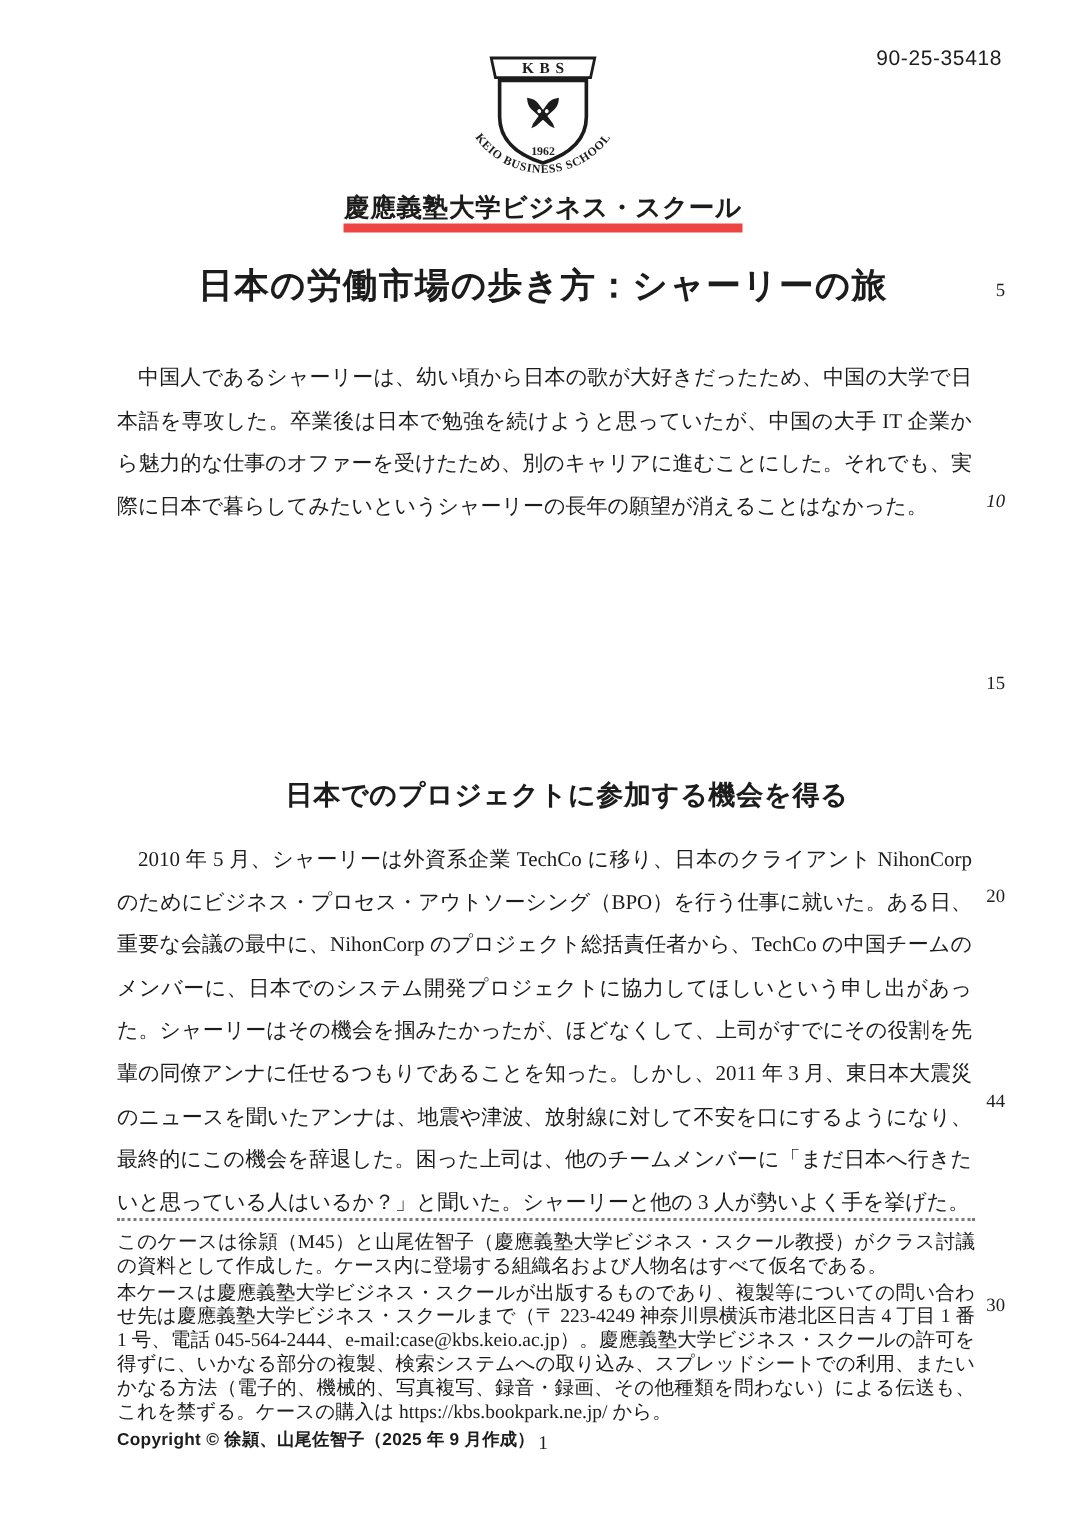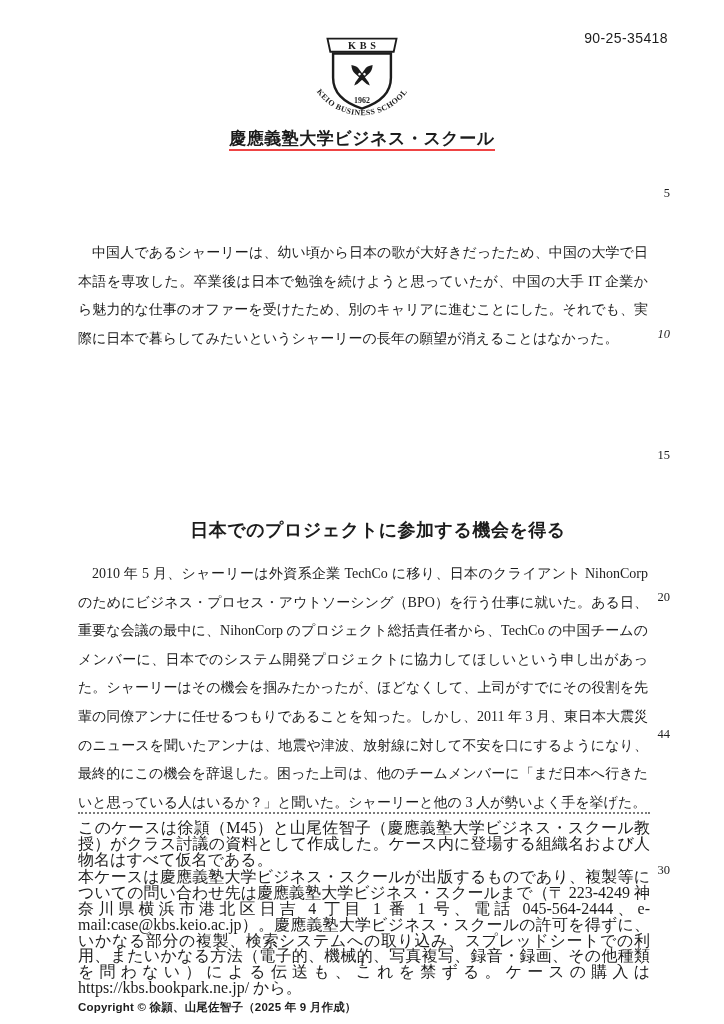--- a/index.html
+++ b/index.html
@@ -10,21 +10,21 @@
     box-shadow:0 0 4px rgba(0,0,0,.25);
   }
   .doc-number {
     position:absolute; top:30px; right:56px;
     font-family:"Liberation Sans", sans-serif; font-size:14px; letter-spacing:.4px;
   }
   .logo-wrap { position:absolute; top:34px; left:0; width:100%; display:flex; justify-content:center; }
   .header-line { position:absolute; top:127px; left:0; width:100%; text-align:center; }
   .header-line .school {
     font-family:"Liberation Sans", sans-serif; font-weight:bold; font-size:17px;
-    letter-spacing:.5px; border-bottom:2px solid #ef4444; padding-bottom:1px;
+    letter-spacing:.5px; border-bottom:6px solid #ef4444; padding-bottom:1px;
   }
   .title {
     position:absolute; top:175px; left:0; width:100%; text-align:center;
     font-family:"Liberation Sans", sans-serif; font-weight:bold; font-size:23px; letter-spacing:1px;
   }
   .body-p {
     position:absolute; left:78px; width:570px; margin:0;
     font-size:14px; line-height:28.6px; text-align:justify; text-indent:1em;
   }
   #p1 { top:239px; }
@@ -36,21 +36,21 @@
   #p3 { top:560px; }
   .lineno {
     position:absolute; right:54px; width:28px; text-align:right;
     font-size:12.5px; font-family:"Liberation Serif", serif;
   }
   #ln5  { top:186px; } #ln10 { top:327px;font-style:italic; } #ln15 { top:448px; }
   #ln20 { top:590px; } #ln25 { top:727px; } #ln30 { top:863px; }
   .footer { position:absolute; left:78px; top:812px; width:572px; }
   .dotted-rule { border-top:2px dotted #7a7a7a; height:0; margin-bottom:6px; }
   .footnote {
-    margin:0 0 2px 0; font-size:16px; line-height:15.8px; text-align:justify;
+    margin:0 0 2px 0; font-size:13px; line-height:15.8px; text-align:justify;
   }
   .copyright {
     margin-top:4px; font-family:"Liberation Sans", sans-serif;
     font-weight:bold; font-size:11.5px; letter-spacing:.2px;
   }
   .page-num { position:absolute; bottom:54px; left:0; width:100%; text-align:center; font-size:13px; }
   .crest-text { font-family:"Liberation Serif", serif; fill:#1c1c1c; }
 </style>
 </head>
 <body>
@@ -83,20 +83,21 @@
       <text class="crest-text" font-size="8.5" font-weight="bold" letter-spacing="0.5">
         <textPath href="#arcPath" startOffset="50%" text-anchor="middle">KEIO BUSINESS SCHOOL</textPath>
       </text>
     </svg>
   </div>
 
   <div class="header-line">
     <span class="school">慶應義塾大学ビジネス・スクール</span>
   </div>
 
+  <div class="title">日本の労働市場の歩き方：シャーリーの旅</div>
 
   <p class="body-p" id="p1">中国人であるシャーリーは、幼い頃から日本の歌が大好きだったため、中国の大学で日本語を専攻した。卒業後は日本で勉強を続けようと思っていたが、中国の大手 IT 企業から魅力的な仕事のオファーを受けたため、別のキャリアに進むことにした。それでも、実際に日本で暮らしてみたいというシャーリーの長年の願望が消えることはなかった。</p>
 
   <div class="section-heading">日本でのプロジェクトに参加する機会を得る</div>
 
   <p class="body-p" id="p3">2010 年 5 月、シャーリーは外資系企業 TechCo に移り、日本のクライアント NihonCorp のためにビジネス・プロセス・アウトソーシング（BPO）を行う仕事に就いた。ある日、重要な会議の最中に、NihonCorp のプロジェクト総括責任者から、TechCo の中国チームのメンバーに、日本でのシステム開発プロジェクトに協力してほしいという申し出があった。シャーリーはその機会を掴みたかったが、ほどなくして、上司がすでにその役割を先輩の同僚アンナに任せるつもりであることを知った。しかし、2011 年 3 月、東日本大震災のニュースを聞いたアンナは、地震や津波、放射線に対して不安を口にするようになり、最終的にこの機会を辞退した。困った上司は、他のチームメンバーに「まだ日本へ行きたいと思っている人はいるか？」と聞いた。シャーリーと他の 3 人が勢いよく手を挙げた。</p>
 
   <span class="lineno" id="ln5">5</span>
   <span class="lineno" id="ln10">10</span>
   <span class="lineno" id="ln15">15</span>

